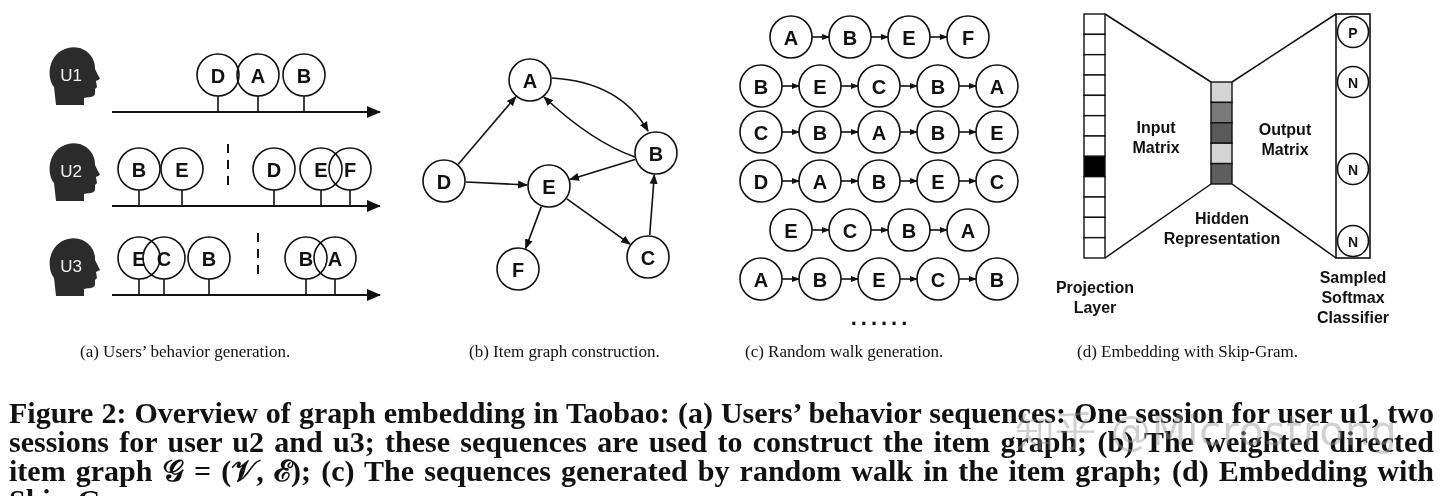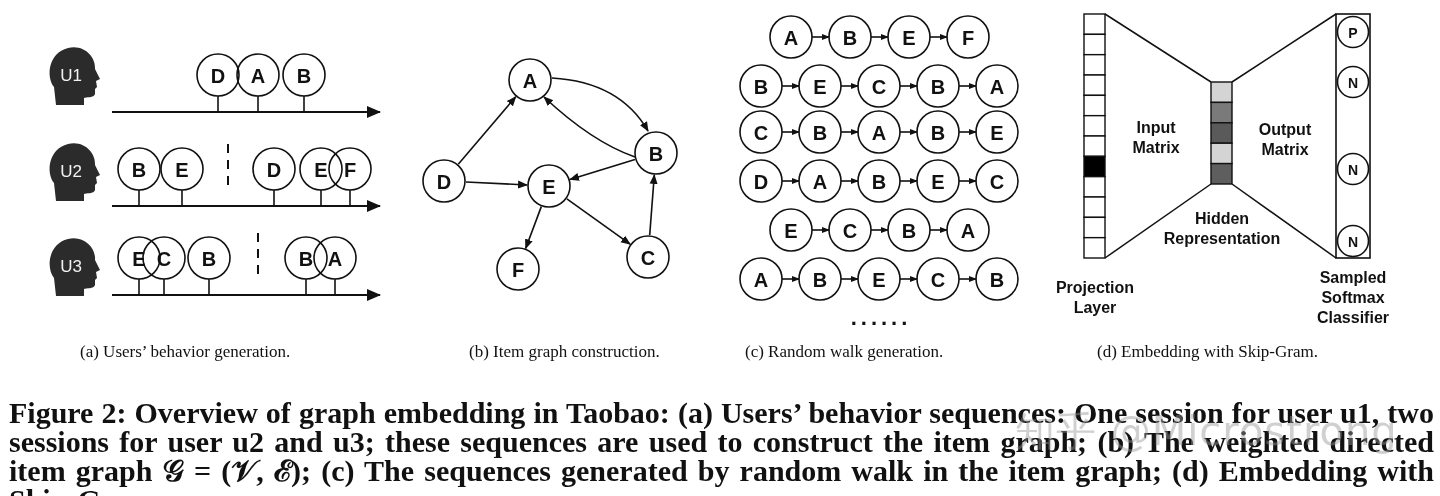--- a/index.html
+++ b/index.html
@@ -365,16 +365,16 @@
       <text x="1095" y="313" class="label-text" font-size="16">Layer</text>
       <text x="1353" y="283" class="label-text" font-size="16">Sampled</text>
       <text x="1353" y="303" class="label-text" font-size="16">Softmax</text>
       <text x="1353" y="323" class="label-text" font-size="16">Classifier</text>
     </g>
 </svg>
 
 <div class="subcap" style="left:80px;">(a) Users’ behavior generation.</div>
 <div class="subcap" style="left:425px;margin-left:44px;">(b) Item graph construction.</div>
 <div class="subcap" style="left:745px;text-align:right;">(c) Random walk generation.</div>
-<div class="subcap" style="left:1077px;margin-left:20px;">(d) Embedding with Skip-Gram.</div>
+<div class="subcap" style="left:1077px;">(d) Embedding with Skip-Gram.</div>
 
 <div id="caption">Figure 2: Overview of graph embedding in Taobao: (a) Users’ behavior sequences: One session for user u1, two sessions for user u2 and u3; these sequences are used to construct the item graph; (b) The weighted directed item graph 𝒢 = (𝒱, ℰ); (c) The sequences generated by random walk in the item graph; (d) Embedding with Skip-Gram.</div>
 <div id="watermark">知乎 @Microstrong</div>
 
 </body></html>

